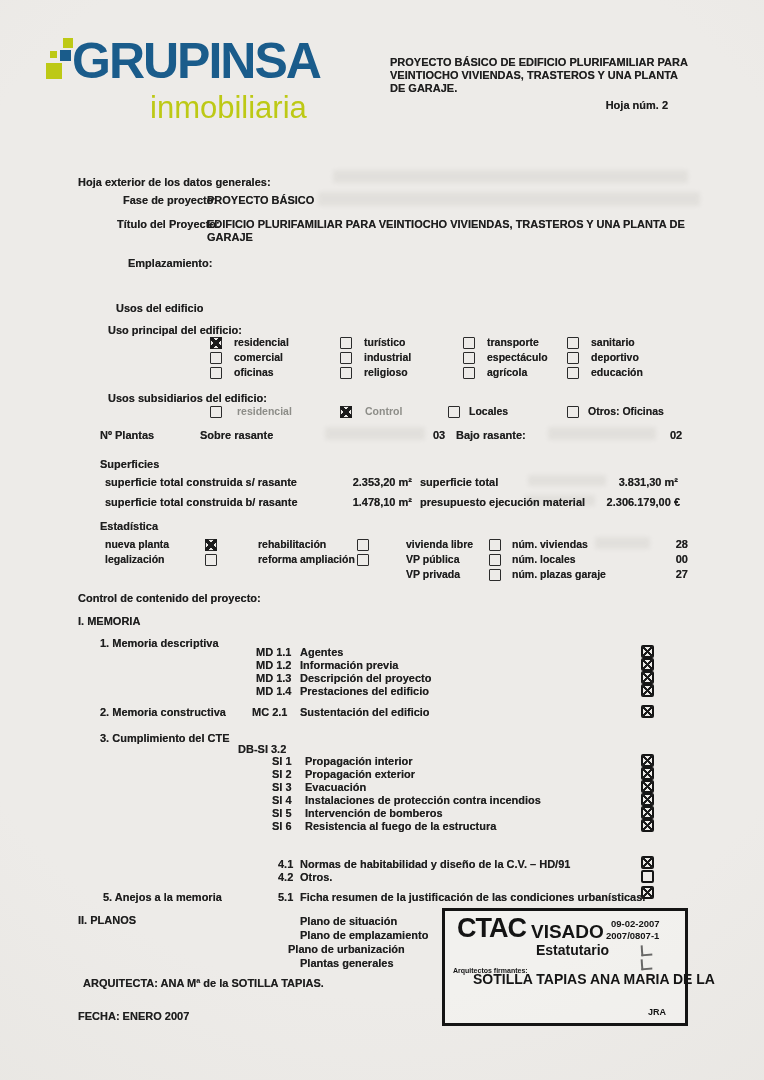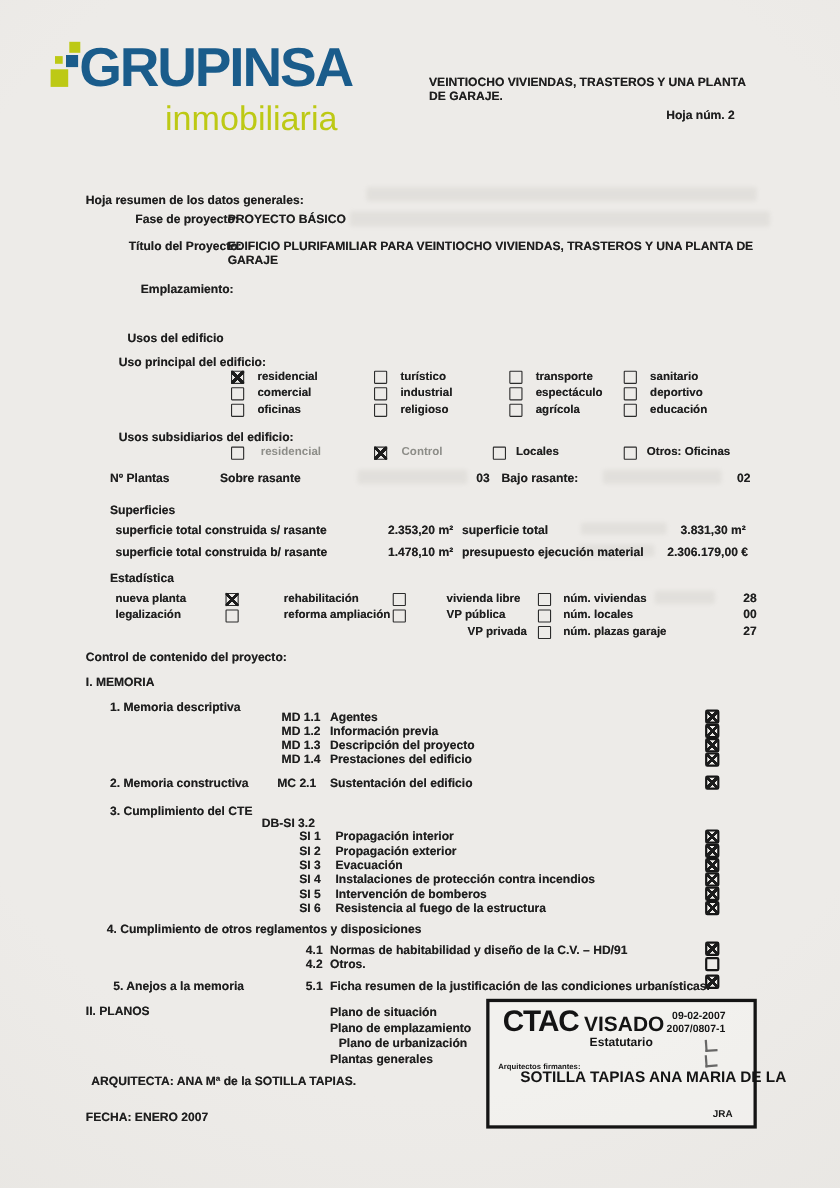--- a/index.html
+++ b/index.html
@@ -48,25 +48,26 @@
   <div class="smudge" style="left:595px;top:537px;width:55px;height:12px"></div>
 
   <div>
     <div class="sq g" style="left:63px;top:38px;width:10px;height:10px"></div>
     <div class="sq g" style="left:50px;top:51px;width:7px;height:7px"></div>
     <div class="sq b" style="left:60px;top:50px;width:11px;height:11px"></div>
     <div class="sq g" style="left:46px;top:63px;width:16px;height:16px"></div>
     <div class="logo-name">GRUPINSA</div>
     <div class="logo-tag">inmobiliaria</div>
   </div>
+  <div class="t desc" style="left:390px;top:56px">PROYECTO BÁSICO DE EDIFICIO PLURIFAMILIAR PARA</div>
   <div class="t desc" style="left:390px;top:69px">VEINTIOCHO VIVIENDAS, TRASTEROS Y UNA PLANTA</div>
   <div class="t desc" style="left:390px;top:82px">DE GARAJE.</div>
   <div class="t r" style="left:556px;top:99px;width:112px">Hoja núm. 2</div>
 
-  <div class="t" style="left:78px;top:176px">Hoja resumen de los datos generales:</div>
+  <div class="t" style="left:78px;top:176px">Hoja exterior de los datos generales:</div>
   <div class="t" style="left:123px;top:194px">Fase de proyecto:</div>
   <div class="t" style="left:207px;top:194px">PROYECTO BÁSICO</div>
   <div class="t" style="left:117px;top:218px">Título del Proyecto:</div>
   <div class="t wrap" style="left:207px;top:218px;width:495px">EDIFICIO PLURIFAMILIAR PARA VEINTIOCHO VIVIENDAS, TRASTEROS Y UNA PLANTA DE GARAJE</div>
   <div class="t" style="left:128px;top:257px">Emplazamiento:</div>
 
   <div class="t" style="left:116px;top:302px">Usos del edificio</div>
   <div class="t" style="left:108px;top:324px">Uso principal del edificio:</div>
 
   <span class="cb checked" style="left:210px;top:337px"></span>
@@ -131,21 +132,21 @@
 
   <div class="t sm" style="left:258px;top:538px">rehabilitación</div>
   <span class="cb" style="left:357px;top:539px"></span>
   <div class="t sm" style="left:258px;top:553px">reforma ampliación</div>
   <span class="cb" style="left:357px;top:554px"></span>
 
   <div class="t sm" style="left:406px;top:538px">vivienda libre</div>
   <span class="cb" style="left:489px;top:539px"></span>
   <div class="t sm" style="left:406px;top:553px">VP pública</div>
   <span class="cb" style="left:489px;top:554px"></span>
-  <div class="t sm" style="left:425px;top:568px">VP privada</div>
+  <div class="t sm" style="left:406px;top:568px">VP privada</div>
   <span class="cb" style="left:489px;top:569px"></span>
 
   <div class="t sm" style="left:512px;top:538px">núm. viviendas</div>
   <div class="t r" style="left:640px;top:538px;width:48px">28</div>
   <div class="t sm" style="left:512px;top:553px">núm. locales</div>
   <div class="t r" style="left:640px;top:553px;width:48px">00</div>
   <div class="t sm" style="left:512px;top:568px">núm. plazas garaje</div>
   <div class="t r" style="left:640px;top:568px;width:48px">27</div>
 
   <div class="t" style="left:78px;top:592px">Control de contenido del proyecto:</div>
@@ -185,46 +186,45 @@
   <div class="t" style="left:272px;top:794px">SI 4</div>
   <div class="t" style="left:305px;top:794px">Instalaciones de protección contra incendios</div>
   <span class="cb cbd checked" style="left:641px;top:793px"></span>
   <div class="t" style="left:272px;top:807px">SI 5</div>
   <div class="t" style="left:305px;top:807px">Intervención de bomberos</div>
   <span class="cb cbd checked" style="left:641px;top:806px"></span>
   <div class="t" style="left:272px;top:820px">SI 6</div>
   <div class="t" style="left:305px;top:820px">Resistencia al fuego de la estructura</div>
   <span class="cb cbd checked" style="left:641px;top:819px"></span>
 
-  <div class="t" style="left:97px;top:839px">4. Cumplimiento de otros reglamentos y disposiciones</div>
   <div class="t" style="left:278px;top:858px">4.1</div>
   <div class="t" style="left:300px;top:858px">Normas de habitabilidad y diseño de la C.V. – HD/91</div>
   <span class="cb cbd checked" style="left:641px;top:856px"></span>
   <div class="t" style="left:278px;top:871px">4.2</div>
   <div class="t" style="left:300px;top:871px">Otros.</div>
   <span class="cb cbd" style="left:641px;top:870px"></span>
 
   <div class="t" style="left:103px;top:891px">5. Anejos a la memoria</div>
   <div class="t" style="left:278px;top:891px">5.1</div>
   <div class="t" style="left:300px;top:891px">Ficha resumen de la justificación de las condiciones urbanísticas.</div>
   <span class="cb cbd checked" style="left:641px;top:886px"></span>
 
   <div class="t" style="left:78px;top:914px">II. PLANOS</div>
   <div class="t" style="left:300px;top:915px">Plano de situación</div>
   <div class="t" style="left:300px;top:929px">Plano de emplazamiento</div>
-  <div class="t" style="left:308px;top:943px">Plano de urbanización</div>
+  <div class="t" style="left:288px;top:943px">Plano de urbanización</div>
   <div class="t" style="left:300px;top:957px">Plantas generales</div>
 
   <div class="t" style="left:83px;top:977px">ARQUITECTA: ANA Mª de la SOTILLA TAPIAS.</div>
   <div class="t" style="left:78px;top:1010px">FECHA: ENERO 2007</div>
 
   <div class="stamp">
     <div class="st" style="left:12px;top:2px;font-size:27px;letter-spacing:-1px">CTAC</div>
     <div class="st" style="left:86px;top:10px;font-size:19px">VISADO</div>
-    <div class="st" style="left:91px;top:31px;font-size:11px">Estatutario</div>
+    <div class="st" style="left:91px;top:31px;font-size:14px">Estatutario</div>
     <div class="st" style="left:166px;top:7px;font-size:9.5px">09-02-2007</div>
     <div class="st" style="left:161px;top:19px;font-size:9.5px">2007/0807-1</div>
     <div class="scrib" style="left:196px;top:34px"></div>
     <div class="scrib" style="left:196px;top:48px"></div>
     <div class="st" style="left:8px;top:56px;font-size:7px">Arquitectos firmantes:</div>
     <div class="st" style="left:28px;top:60px;font-size:14px">SOTILLA TAPIAS ANA MARIA DE LA</div>
     <div class="st" style="left:203px;top:96px;font-size:9px">JRA</div>
   </div>
 
 </div>

